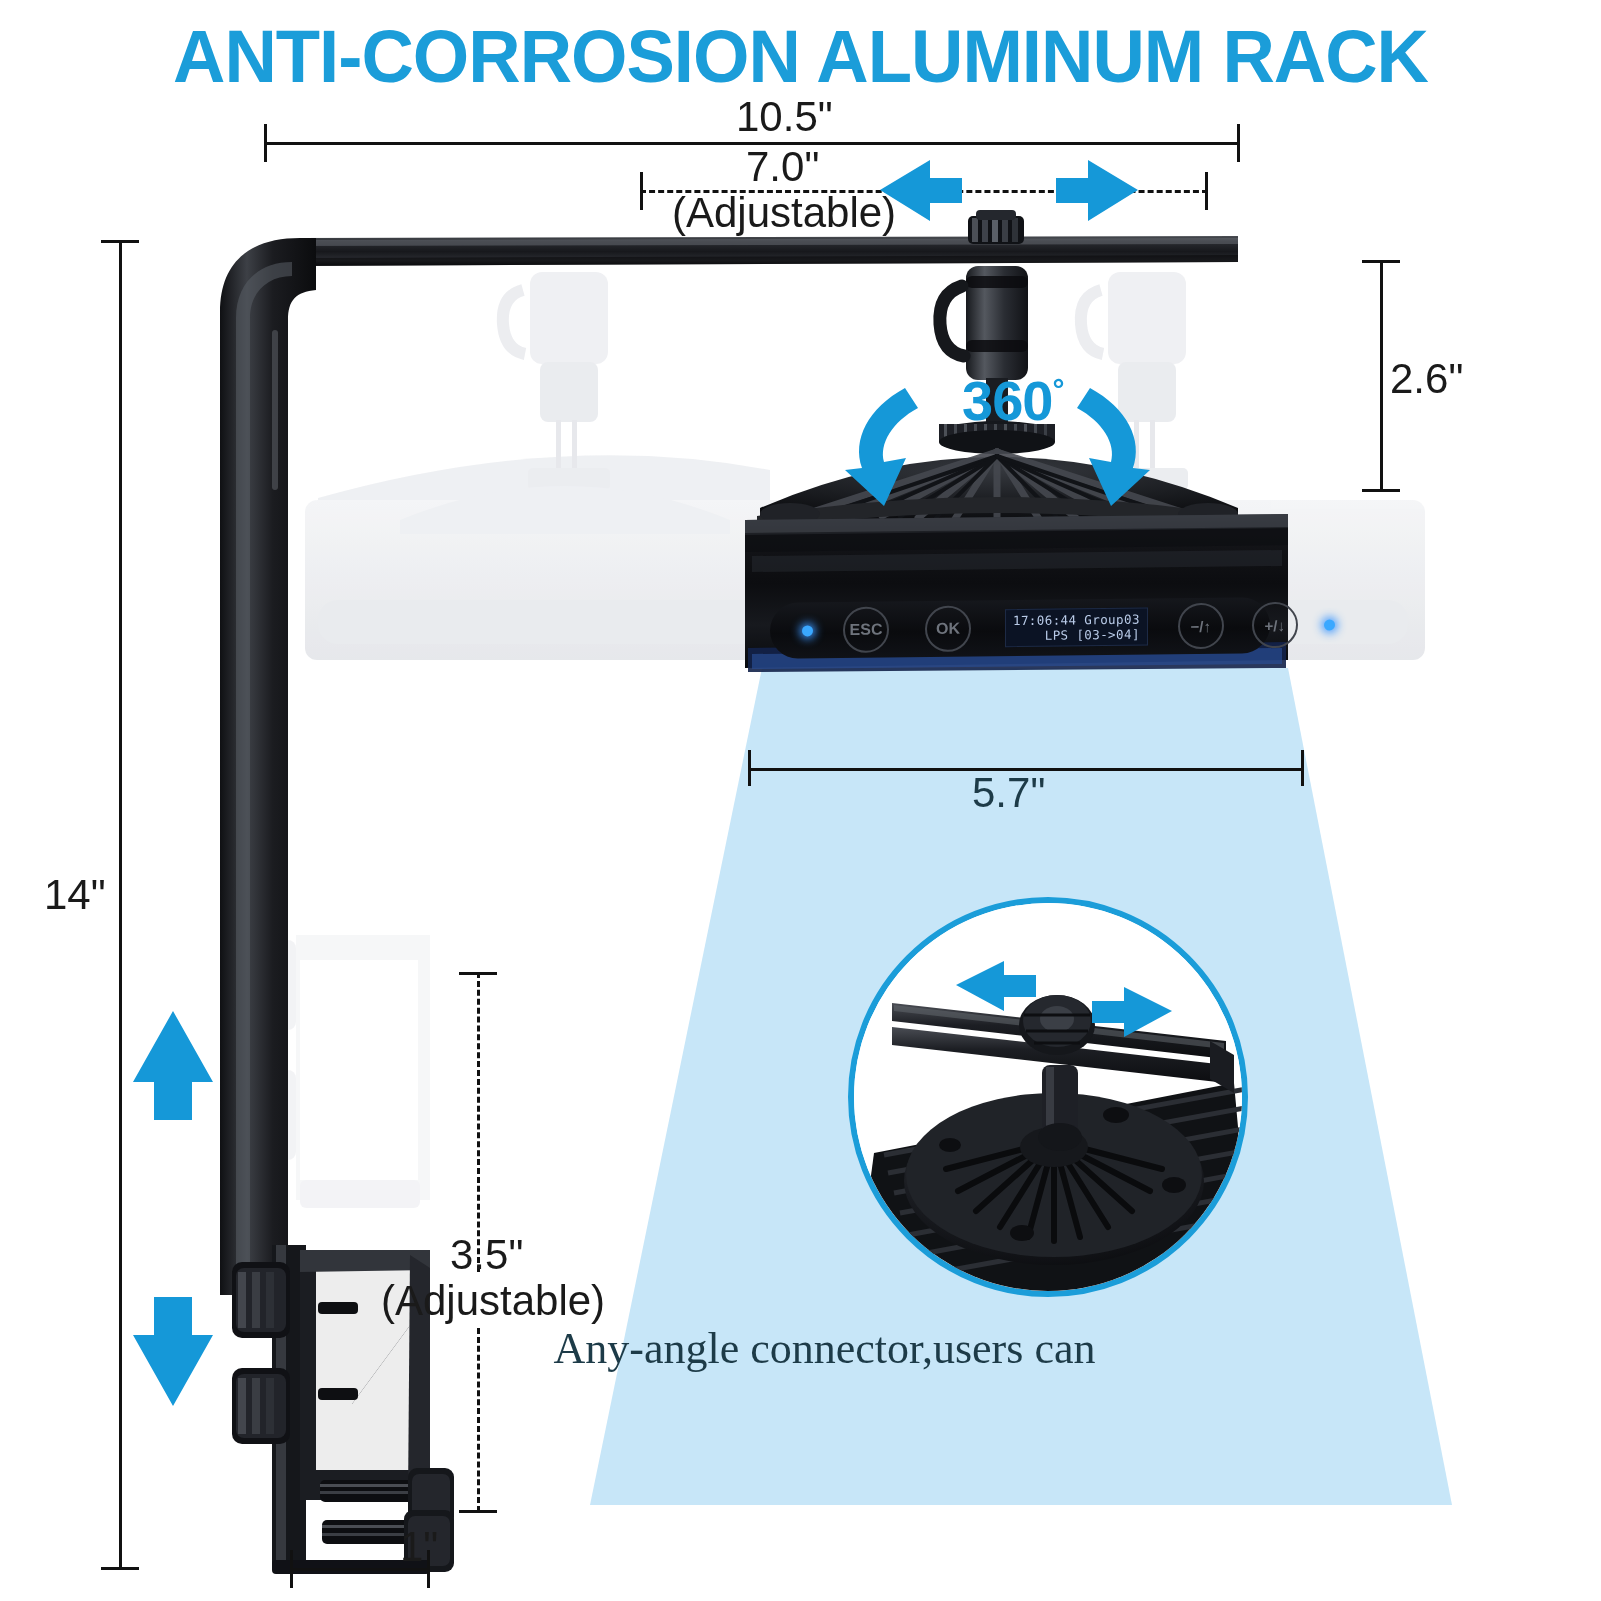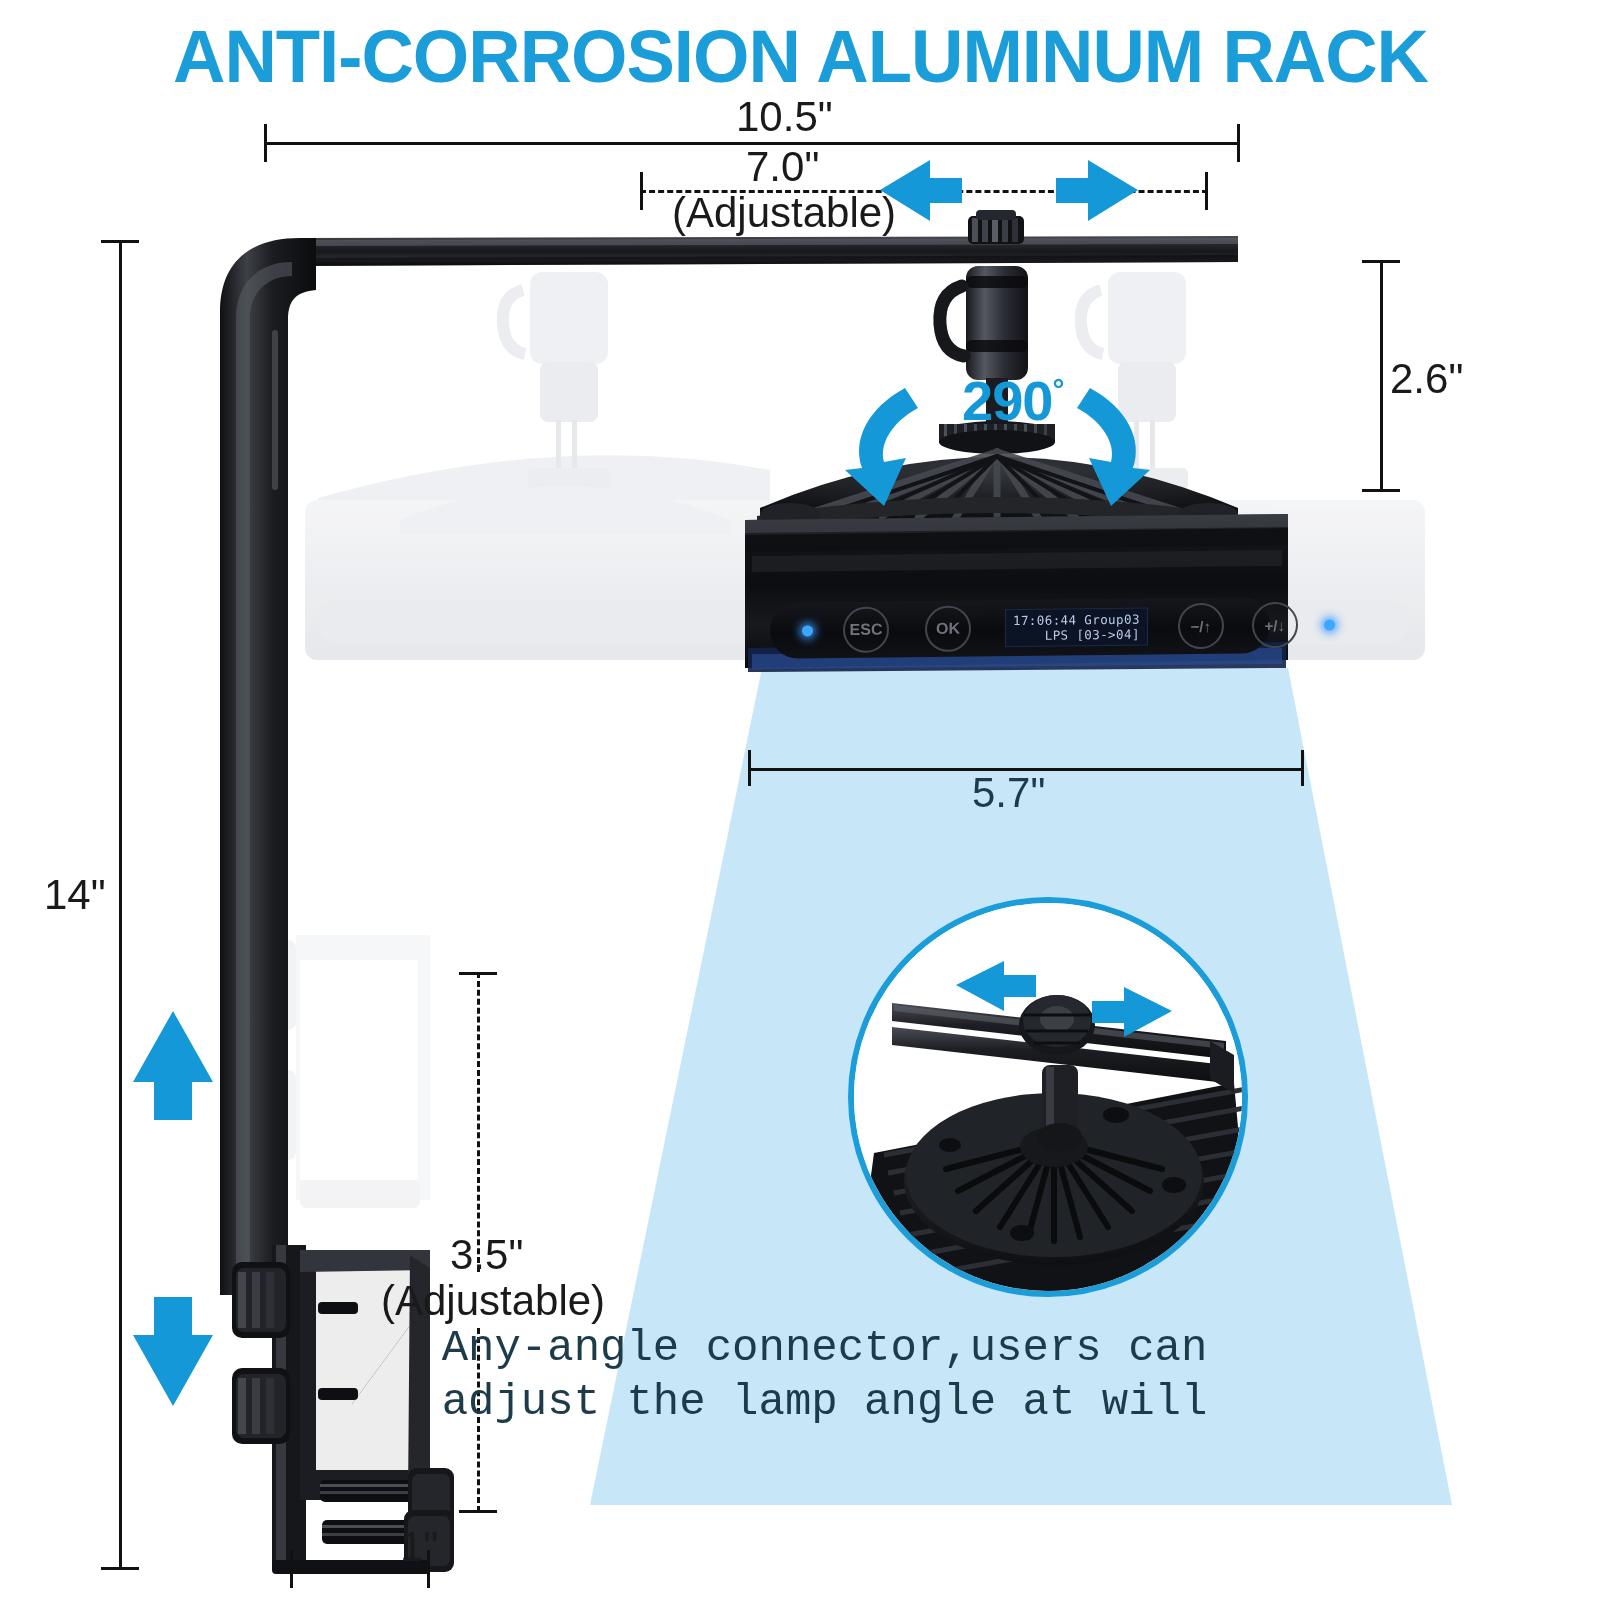--- a/index.html
+++ b/index.html
@@ -28,21 +28,21 @@
   .dim{
     position:absolute;
     font-family:"Liberation Sans", sans-serif;
     color:#1a1a1a;
     font-size:42px;
     white-space:nowrap;
     line-height:1.02;
   }
   .beam-cap{
     position:absolute;
-    font-family:Liberation Mono, monospace;
+    font-family:Liberation Serif, serif;
     font-size:44px;
     color:#1d3b48;
     text-align:center;
     line-height:1.22;
     white-space:nowrap;
   }
 
   
   .ln{ position:absolute; background:#111; }
   .hline{ height:3px; }
@@ -359,21 +359,21 @@
 
   <svg class="art" width="1601" height="1601" style="z-index:6">
 
     <path d="M905,388 C 868,408 852,440 862,468 L845,470 L884,506 L906,458 L884,462 C 879,444 892,422 918,408 Z" fill="#1598d8"></path>
 
     <path d="M1090,388 C 1127,408 1143,440 1133,468 L1150,470 L1111,506 L1089,458 L1111,462 C 1116,444 1103,422 1077,408 Z" fill="#1598d8"></path>
   </svg>
   <div style="position:absolute; left:962px; top:368px; z-index:7;
               font-family:'Liberation Sans',sans-serif; font-weight:bold;
               font-size:56px; color:#1598d8; letter-spacing:-1px;">
-    <span>290</span><span style="font-size:30px; vertical-align:super;">°</span>
+    <span>360</span><span style="font-size:30px; vertical-align:super;">°</span>
   </div>
 
   <div class="ln hline" style="left:264px; top:142px; width:976px; z-index:8;"></div>
   <div class="tick-v" style="left:264px; top:124px; height:38px; z-index:8;"></div>
   <div class="tick-v" style="left:1237px; top:124px; height:38px; z-index:8;"></div>
   <div class="dim" style="left:736px; top:96px; z-index:8;">10.5"</div>
 
   <div class="dash-h" style="left:640px; top:190px; width:568px; z-index:8;"></div>
   <div class="tick-v" style="left:640px; top:172px; height:38px; z-index:8;"></div>
   <div class="tick-v" style="left:1205px; top:172px; height:38px; z-index:8;"></div>
@@ -493,16 +493,15 @@
         </g>
       </g>
 
       <polygon points="102,82 150,58 150,72 182,72 182,94 150,94 150,108" fill="#1598d8"></polygon>
       <polygon points="318,108 270,84 270,98 238,98 238,120 270,120 270,134" fill="#1598d8"></polygon>
     </svg>
   </div>
 
   <div class="beam-cap" style="left:0; top:1322px; width:1601px; z-index:11;">
     <div style="margin-left:48px;">Any-angle connector,users can</div>
-    <div style="margin-left:48px;">adjust the lamp angle at will</div>
   </div>
 
 </div>
 
 </body></html>

